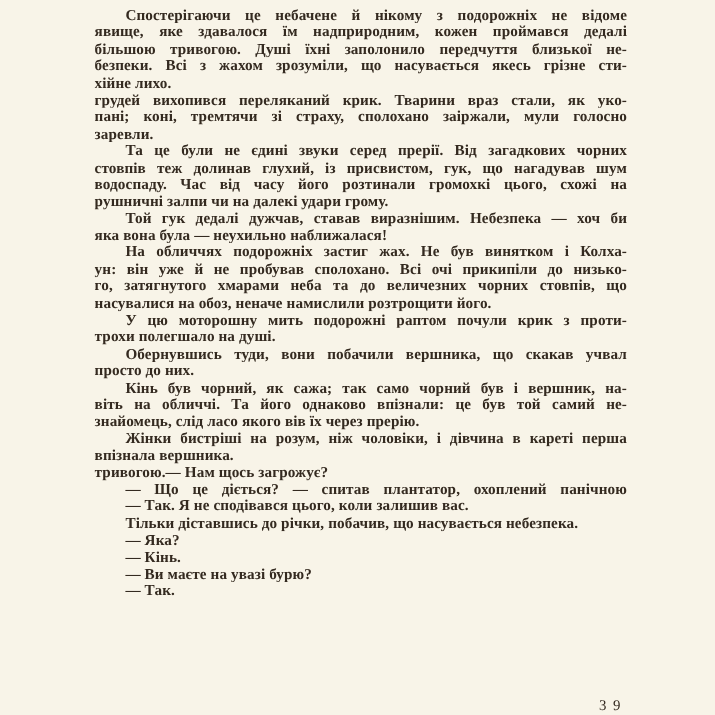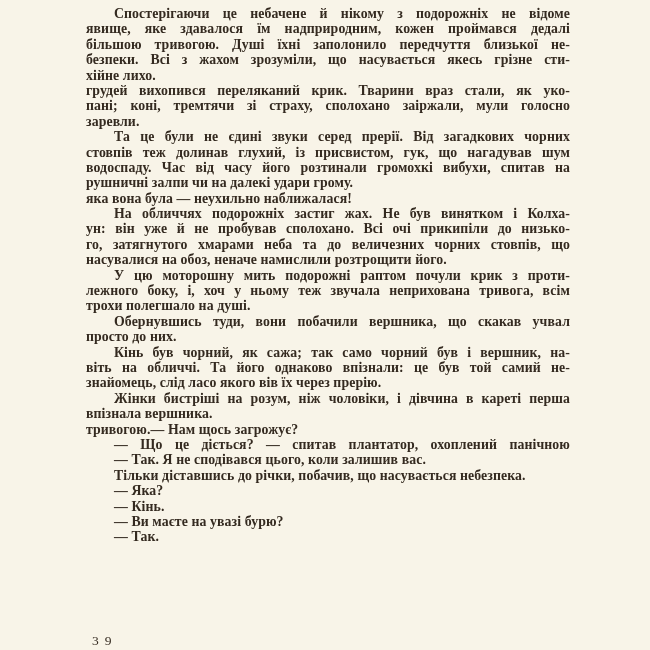--- a/index.html
+++ b/index.html
@@ -40,21 +40,21 @@
     padding-left: 28px;
   }
   .line.last {
     text-align-last: left;
   }
   .page-number {
     position: absolute;
     left: 86px;
     top: 633px;
     width: 484px;
-    text-align: left;
+    text-align: right;
     font-size: 13.5px;
     letter-spacing: 6px;
     text-indent: 6px;
   }
 </style>
 </head>
 <body style="background: rgb(248, 244, 232); color: rgb(52, 42, 32);">
 
 <div class="book-page">
   <div class="text-block" id="text-block">
@@ -66,35 +66,35 @@
         <div class="line last">хійне лихо.</div>
       </div>
       <div class="paragraph">
         <div class="line">грудей вихопився переляканий крик. Тварини враз стали, як уко-</div>
         <div class="line">пані; коні, тремтячи зі страху, сполохано заіржали, мули голосно</div>
         <div class="line last">заревли.</div>
       </div>
       <div class="paragraph">
         <div class="line indent">Та це були не єдині звуки серед прерії. Від загадкових чорних</div>
         <div class="line">стовпів теж долинав глухий, із присвистом, гук, що нагадував шум</div>
-        <div class="line">водоспаду. Час від часу його розтинали громохкі вибухи, спитав на</div>
+        <div class="line">водоспаду. Час від часу його розтинали громохкі цього, схожі на</div>
         <div class="line last">рушничні залпи чи на далекі удари грому.</div>
       </div>
       <div class="paragraph">
+        <div class="line indent">Той гук дедалі дужчав, ставав виразнішим. Небезпека — хоч би</div>
         <div class="line last">яка вона була — неухильно наближалася!</div>
       </div>
       <div class="paragraph">
         <div class="line indent">На обличчях подорожніх застиг жах. Не був винятком і Колха-</div>
         <div class="line">ун: він уже й не пробував сполохано. Всі очі прикипіли до низько-</div>
         <div class="line">го, затягнутого хмарами неба та до величезних чорних стовпів, що</div>
         <div class="line last">насувалися на обоз, неначе намислили розтрощити його.</div>
       </div>
       <div class="paragraph">
         <div class="line indent">У цю моторошну мить подорожні раптом почули крик з проти-</div>
-        <div class="line">лежного боку, і, хоч у ньому теж звучала неприхована тривога, всім</div>
         <div class="line last">трохи полегшало на душі.</div>
       </div>
       <div class="paragraph">
         <div class="line indent">Обернувшись туди, вони побачили вершника, що скакав учвал</div>
         <div class="line last">просто до них.</div>
       </div>
       <div class="paragraph">
         <div class="line indent">Кінь був чорний, як сажа; так само чорний був і вершник, на-</div>
         <div class="line">віть на обличчі. Та його однаково впізнали: це був той самий не-</div>
         <div class="line last">знайомець, слід ласо якого вів їх через прерію.</div>

